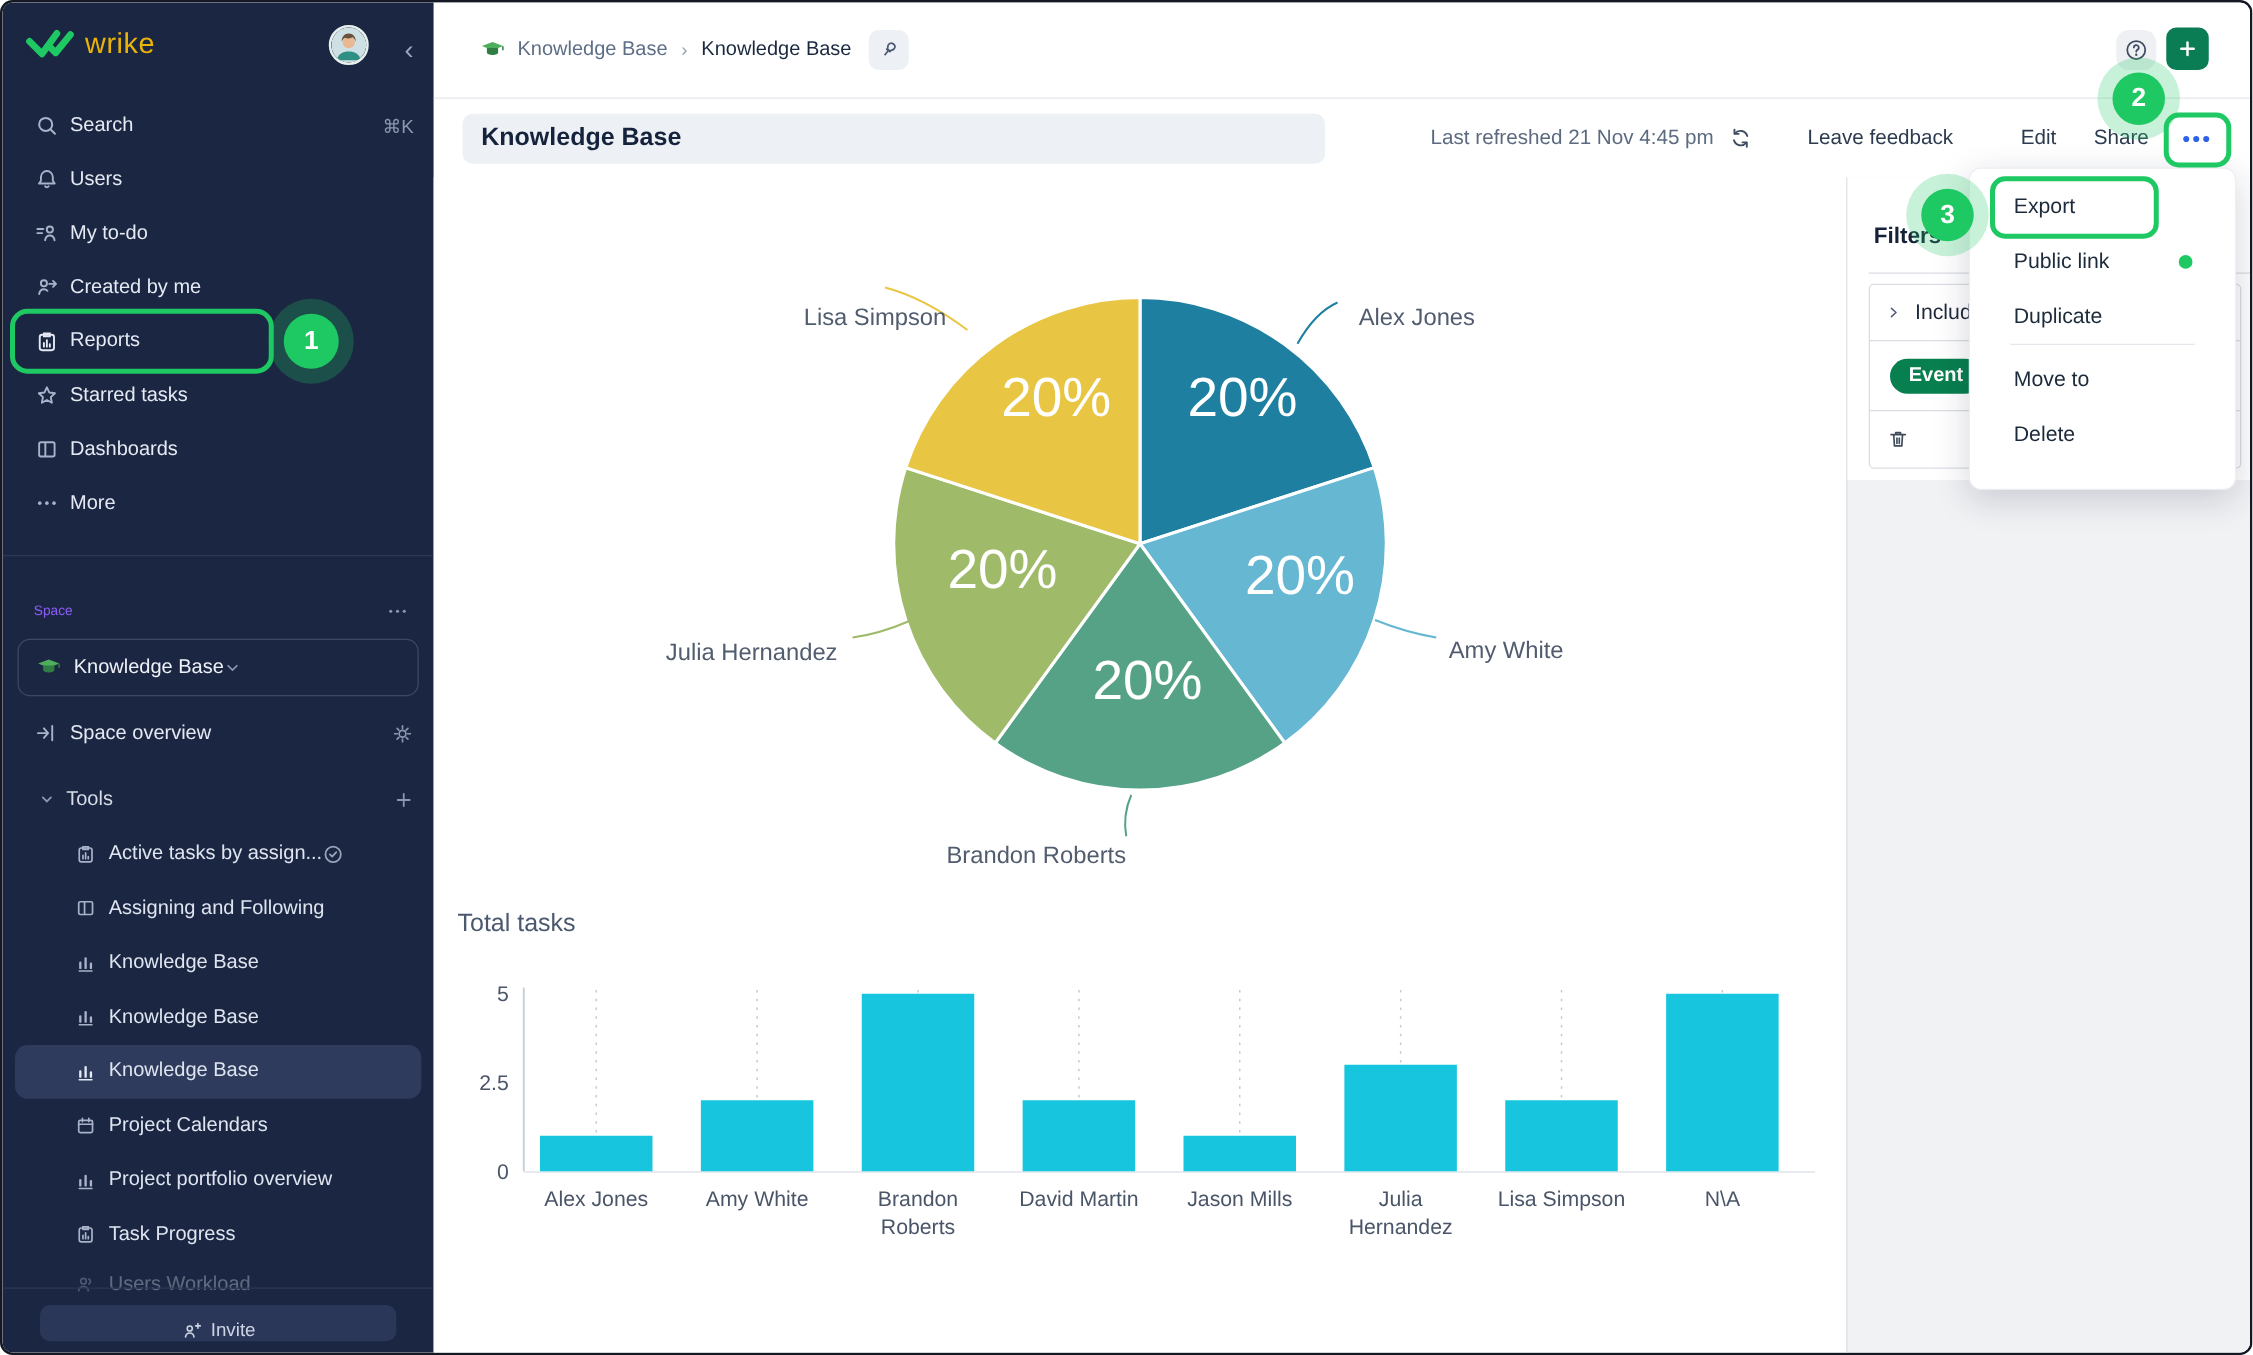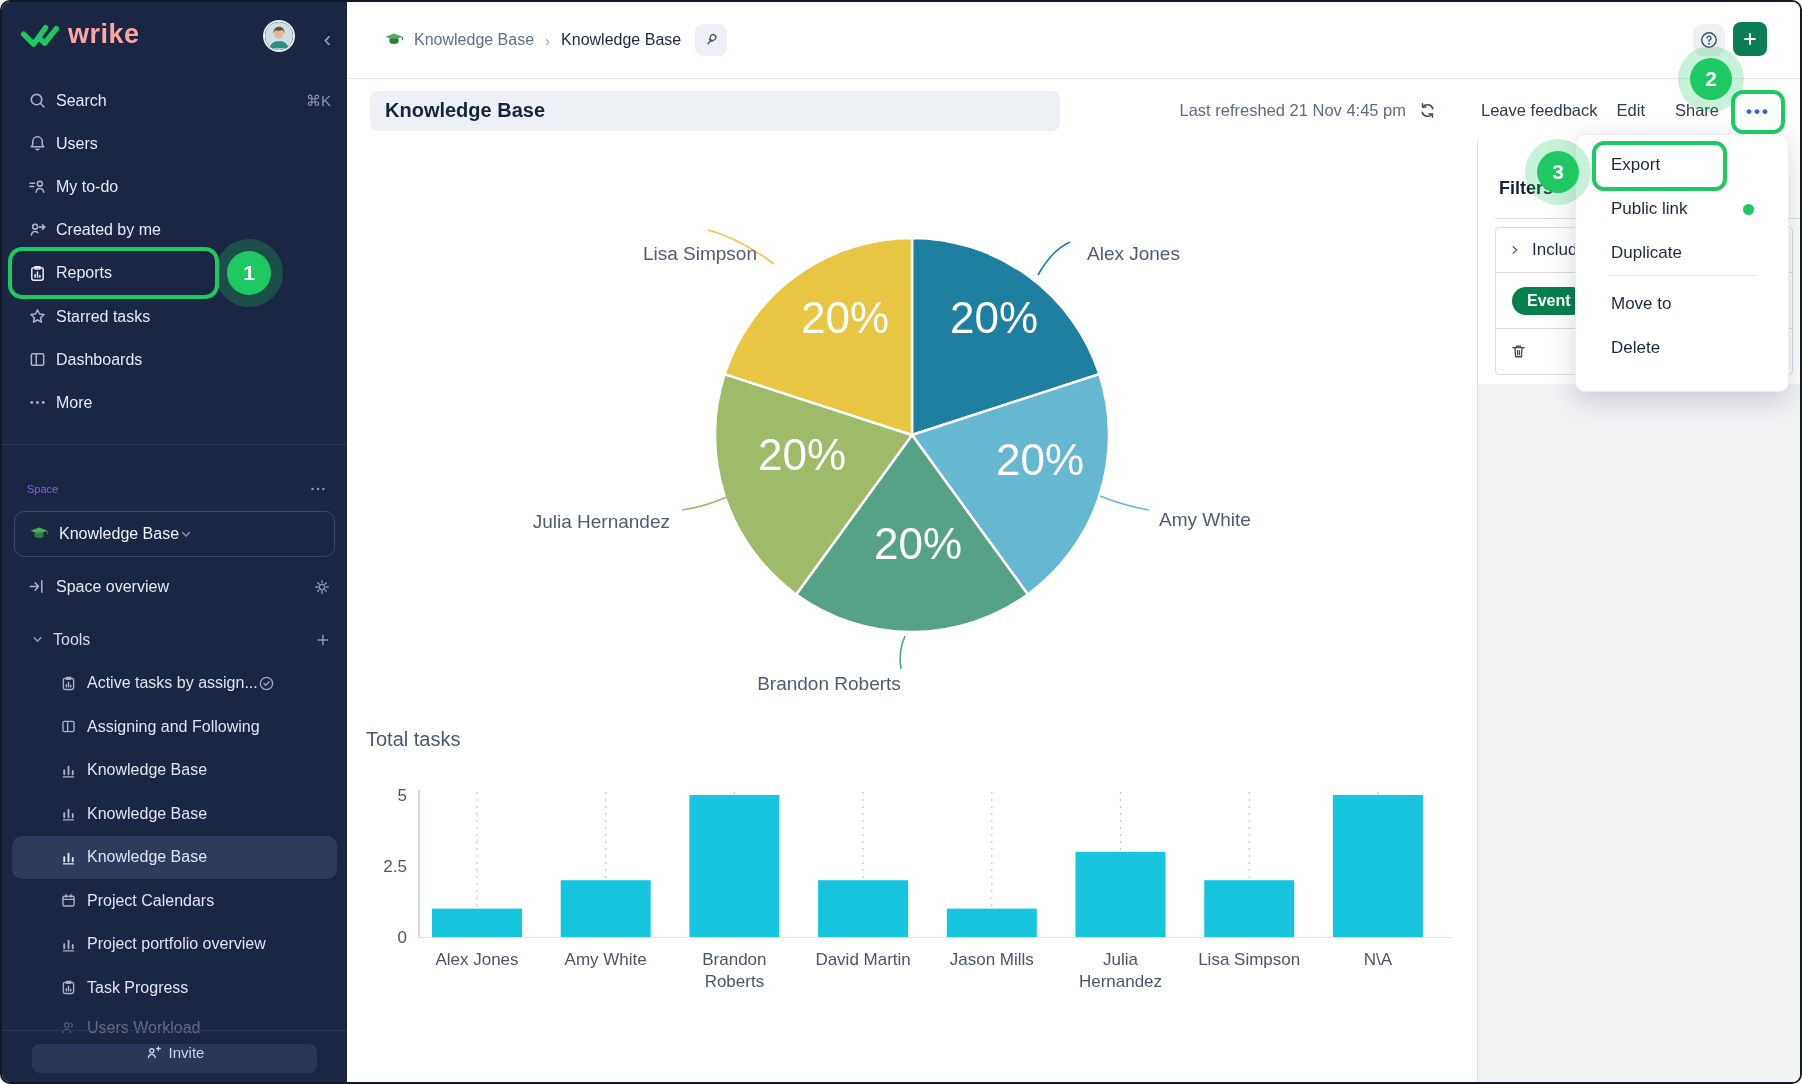--- a/index.html
+++ b/index.html
@@ -2,55 +2,55 @@
 <html><head>
 <meta charset="utf-8">
 <style>
 *{margin:0;padding:0;box-sizing:border-box}
 html,body{width:1802px;height:1084px;font-family:"Liberation Sans",sans-serif;background:#fff}
 .frame{position:relative;width:1802px;height:1084px;border:2px solid #141824;border-radius:10px;overflow:hidden;display:flex;background:#fff}
 
 .sidebar{position:relative;flex:none;width:345px;background:#1b2742;color:#e4e9f3;overflow:hidden}
 .side-header{position:absolute;top:0;left:0;right:0;height:75px}
 .logo{position:absolute;left:18px;top:17px;display:flex;align-items:center;gap:8px}
-.logo-text{font-size:27px;font-weight:bold;color:#fca5a5;letter-spacing:.5px}
+.logo-text{font-size:23px;font-weight:normal;color:#eab308;letter-spacing:.5px}
 .avatar{position:absolute;right:52px;top:18px;width:32px;height:32px;border-radius:50%;overflow:hidden;border:2px solid #e8f0ee}
 .collapse{position:absolute;right:16px;top:24px;font-size:22px;color:#9aa4bc;line-height:28px}
 .srow{position:absolute;left:0;width:100%;height:43px;display:flex;align-items:center;padding:0 16px 0 25px;font-size:16px;color:#e4e9f3}
 .srow .icn{width:20px;height:20px;margin-right:9px;flex:none;display:flex;align-items:center;justify-content:center}
 .srow .hint{margin-left:auto;color:#8d97b0;font-size:15px}
 .srow .right-icn{margin-left:auto;display:flex;align-items:center}
 .sdivider{position:absolute;left:0;right:0;height:1px;background:#2b3754}
 .section-label{position:absolute;left:25px;color:#8b5cf6;font-size:11px}
 .space-selector{position:absolute;left:12px;right:12px;top:509px;height:46px;border:1.5px solid #3c4868;border-radius:10px;display:flex;align-items:center;padding:0 14px;font-size:16px;color:#eef1f7}
 .space-selector .icn{width:20px;height:20px;margin-right:10px;display:flex;align-items:center;justify-content:center}
 .trow{position:absolute;left:0;width:100%;height:43.5px;display:flex;align-items:center;padding:0 4px 0 57px;font-size:16px;color:#dfe5f0}
 .trow .icn{width:18px;height:18px;margin-right:10px;flex:none;display:flex;align-items:center;justify-content:center}
 .trow.selected{left:10px;width:325px;background:#2e3b5c;border-radius:10px;padding-left:47px}
 .trow.faded{opacity:.35}
-.invite-btn{position:absolute;left:30px;top:1042px;width:285px;height:29px;background:#2b3759;border-radius:8px;display:flex;align-items:flex-start;justify-content:center;gap:7px;font-size:15px;color:#ccd4e4}
+.invite-btn{position:absolute;left:30px;top:1042px;width:285px;height:29px;background:#2b3759;border-radius:8px;display:flex;align-items:flex-end;justify-content:center;gap:7px;font-size:15px;color:#ccd4e4}
 
 .hl{position:absolute;border:4px solid #1ec863;border-radius:14px;z-index:55;pointer-events:none}
 .badge{position:absolute;width:44px;height:44px;border-radius:50%;background:#1ec863;color:#fff;font-weight:bold;font-size:21px;display:flex;align-items:center;justify-content:center;z-index:60;box-shadow:0 0 0 12px rgba(30,200,99,.25)}
 
 .main{position:relative;flex:1;display:flex;flex-direction:column;background:#fff}
 .topbar{position:relative;height:77px;border-bottom:1px solid #e6e8ed;display:flex;align-items:center;padding-left:37px;flex:none}
 .crumb-icon{width:20px;height:20px;margin-right:10px}
 .crumb-link{font-size:16px;color:#5d6e87}
 .crumb-sep{margin:0 11px;color:#97a2b2;font-size:15px}
 .crumb-current{font-size:16px;color:#1b2940}
 .pin-btn{margin-left:14px;width:32px;height:32px;background:#edf0f5;border-radius:8px;display:flex;align-items:center;justify-content:center}
 .help-btn{position:absolute;right:75px;top:22px;width:32px;height:32px;border-radius:10px;background:#eef0f3;display:flex;align-items:center;justify-content:center}
 .plus-btn{position:absolute;right:33px;top:20px;width:34px;height:34px;border-radius:8px;background:#0b7d55;display:flex;align-items:center;justify-content:center}
 .titlerow{position:relative;height:63px;display:flex;align-items:center;padding:0 15px 0 23px;flex:none}
 .title-input{width:690px;height:40px;background:#edf0f5;border-radius:8px;display:flex;align-items:center;padding-left:15px;font-size:20px;font-weight:bold;color:#16233c}
 .refreshed{margin-left:auto;font-size:16.5px;color:#5d6b80}
 .refresh-icn{margin-left:12px;width:19px;height:19px}
 .action{font-size:16.5px;color:#2d3b50}
-.a1{margin-left:44px}.a2{margin-left:19px}.a3{margin-left:30px}
+.a1{margin-left:44px}.a2{margin-left:54px}.a3{margin-left:30px}
 .ellipsis-btn{position:absolute;right:15px;top:11px;width:54px;height:44px;border:4px solid #1ec863;border-radius:12px;background:#fff;display:flex;align-items:center;justify-content:center;z-index:50}
 .ellipsis-btn span{color:#2d62e8;font-size:17px;font-weight:bold;letter-spacing:2px;line-height:10px}
 .content{position:relative;flex:1}
 .report{position:absolute;left:0;top:0;width:1130px;height:944px;background:#fff}
 .total-tasks{position:absolute;left:19px;top:586px;font-size:20px;color:#4b5870}
 
 .filters{position:absolute;left:1130px;top:0;width:327px;height:944px;background:#f1f2f4;border-left:1px solid #dcdfe5}
 .filters-white{position:absolute;top:0;left:0;right:0;height:242px;background:#fff}
 .filters-header{position:absolute;left:21px;top:36px;font-size:18px;font-weight:bold;color:#152238}
 .filters-hline{position:absolute;left:17px;right:0;top:76px;height:1px;background:#d9dde2}

